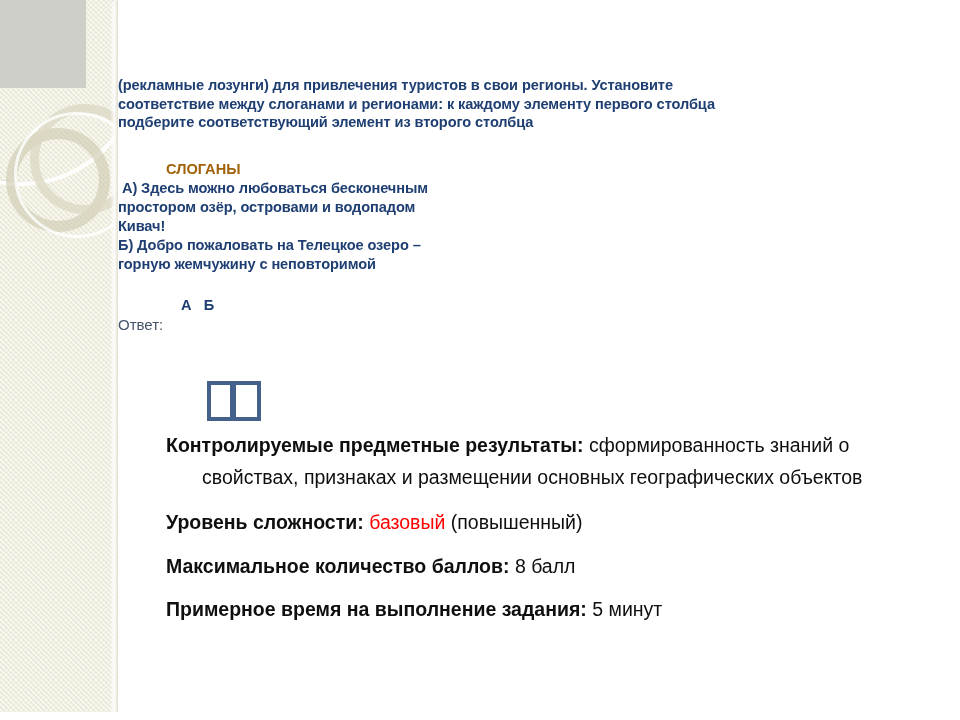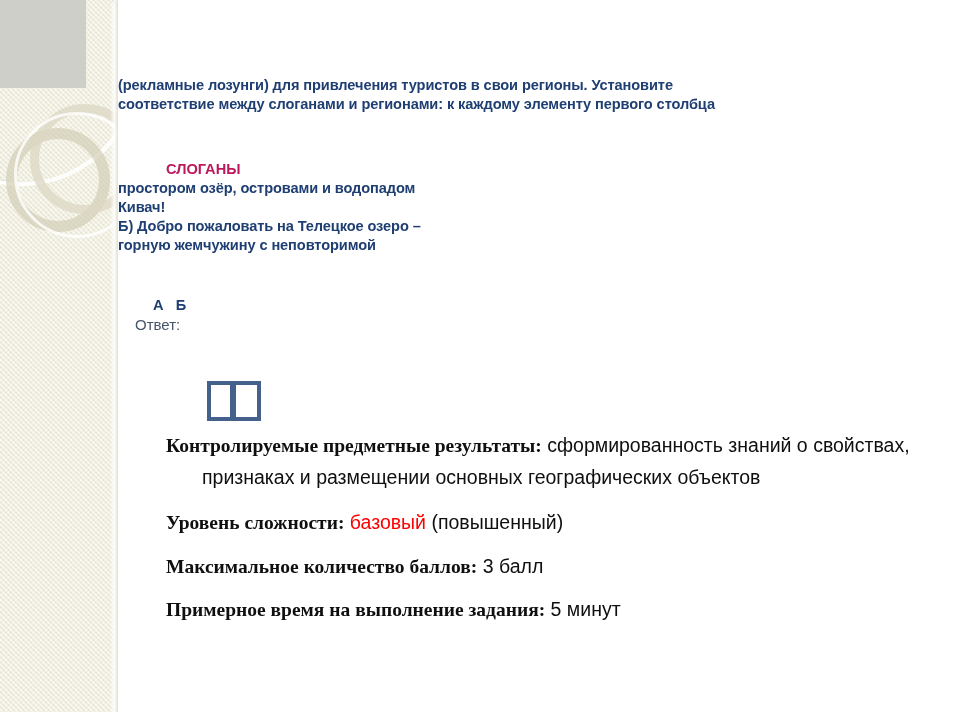--- a/index.html
+++ b/index.html
@@ -118,21 +118,21 @@
 
   
   #columns {
     position: absolute;
     left: 118px;
     top: 160px;
     width: 815px;
     height: 150px;
   }
   .col-head {
-    color: #be185d;
+    color: #a16207;
     font-weight: bold;
     font-size: 14.6px;
     line-height: 19px;
     white-space: pre;
   }
   .col-line {
     color: #1f3f73;
     font-weight: bold;
     font-size: 14.6px;
     line-height: 19px;
@@ -156,31 +156,30 @@
 
   #ab-row {
     position: absolute;
     left: 118px;
     top: 296px;
     color: #1f3f73;
     font-weight: bold;
     font-size: 14.6px;
     line-height: 19px;
     white-space: pre;
-    padding-left: 35px;
+    padding-left: 63px;
   }
   #answer-label {
     position: absolute;
     left: 118px;
     top: 315px;
     color: #46546b;
     font-weight: normal;
     font-size: 15px;
     line-height: 19px;
-    margin-left: 17px;
   }
 
   
   #answer-boxes {
     position: absolute;
     left: 207px;
     top: 381px;
     display: flex;
   }
   .ans-box {
@@ -197,21 +196,21 @@
     position: absolute;
     left: 166px;
     top: 430px;
     width: 760px;
     color: #0f0f0f;
     font-size: 19.5px;
     line-height: 31.5px;
   }
   .info-item { margin-bottom: 12px; }
   .info-item.first { margin-bottom: 14px; }
-  .info-item .lbl { font-weight: bold; font-family: Liberation Serif, serif; }
+  .info-item .lbl { font-weight: bold; }
   .info-hang {
     text-indent: 0;
     padding-left: 36px;
   }
   .info-hang > .hang-first { margin-left: -36px; }
   .red { color: #fe0000; text-align: right; }
 </style>
 </head>
 <body>
 
@@ -221,25 +220,27 @@
   <div id="ring-white-big"></div>
   <div id="ring-tan-a"></div>
   <div id="ring-tan-b"></div>
   <div id="ring-white-small"></div>
 </div>
 <div id="sidebar-edge"></div>
 
 <div id="question-block">
   <div class="q-line">(рекламные лозунги) для привлечения туристов в свои регионы. Установите</div>
   <div class="q-line">соответствие между слоганами и регионами: к каждому элементу первого столбца</div>
+  <div class="q-line">подберите соответствующий элемент из второго столбца</div>
 </div>
 
 <div id="columns">
   <div id="col-slogans">
     <div class="col-head">СЛОГАНЫ</div>
+    <div class="col-line"> А) Здесь можно любоваться бесконечным</div>
     <div class="col-line">простором озёр, островами и водопадом</div>
     <div class="col-line">Кивач!</div>
     <div class="col-line">Б) Добро пожаловать на Телецкое озеро –</div>
     <div class="col-line">горную жемчужину с неповторимой</div>
   </div>
 </div>
 
 <div id="ab-row">А   Б</div>
 <div id="answer-label">Ответ:</div>
 
@@ -251,18 +252,18 @@
 <div id="info-block">
   <div class="info-item first info-hang">
     <span class="lbl hang-first">Контролируемые предметные результаты:</span><span> сформированность знаний о свойствах, признаках и размещении основных географических объектов</span>
   </div>
   <div class="info-item">
     <span class="lbl">Уровень сложности:</span>
     <span class="red">базовый</span>
     <span>(повышенный)</span>
   </div>
   <div class="info-item">
-    <span class="lbl">Максимальное количество баллов:</span><span> 3 балл</span>
+    <span class="lbl">Максимальное количество баллов:</span><span> 8 балл</span>
   </div>
   <div class="info-item">
     <span class="lbl">Примерное время на выполнение задания:</span><span> 5 минут</span>
   </div>
 </div>
 
 </body></html>

